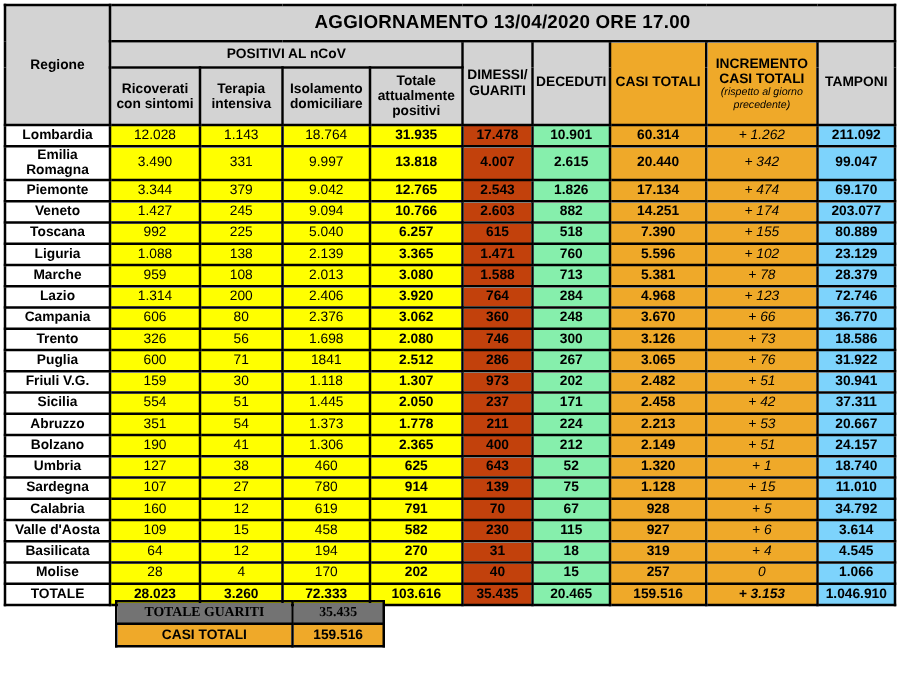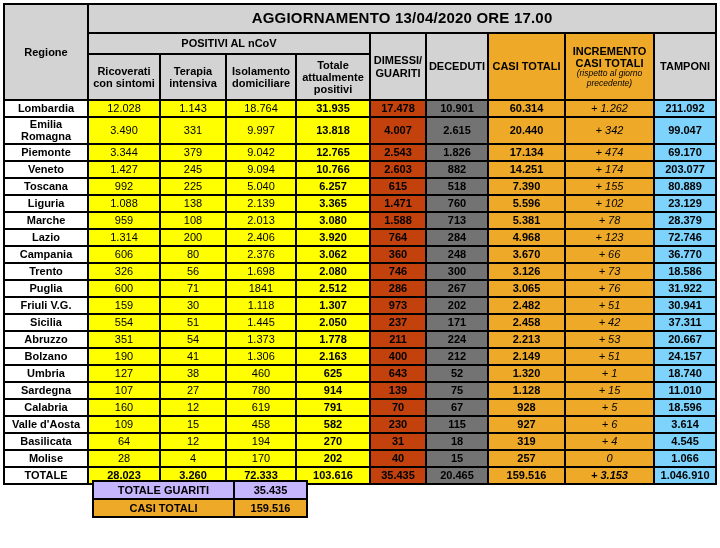--- a/index.html
+++ b/index.html
@@ -18,36 +18,36 @@
   .main thead th.h-orange { background: #efa929; }
   .r-title { height: 29px; }
   .r-group { height: 21px; }
   .r-sub   { height: 46px; }
   .title-cell { font-size: 15px; letter-spacing: 0.2px; }
   .inc-note { display: block; font-weight: 400; font-style: italic; font-size: 8.5px; }
   .main tbody tr { height: 17px; }
   .c-region { background: #ffffff; font-weight: 700; }
   .c-yellow { background: #ffff00; }
   .c-green  { background: #c2410c; }
-  .c-red    { background: #737373; }
+  .c-red    { background: #86efac; }
   .c-orange { background: #efa929; }
   .c-gray   { background: #7dd3fc; }
   .b   { font-weight: 700; }
   .inc { font-style: italic; }
   .totale-row td { font-weight: 700; }
   .totale-row { height: 18px; }
   
   .summary {
     position: absolute; left: 92px; top: 480px; width: 206px;
   }
   .summary td { font-weight: 700; height: 16px; }
   .s-label { width: 137px; }
   .s-value { width: 69px; }
   .s-yellow td { background: #ffff00; }
-  .s-green  td { background: #c4b5fd; }
+  .s-green  td { background: #737373; font-family: Liberation Serif, serif; }
   .s-red    td { background: #dc2f0e; }
   .s-orange td { background: #efa929; }
 </style>
 </head>
 <body>
 
 <div class="stage">
 
   <table class="main">
     <colgroup>
@@ -252,21 +252,21 @@
           <td class="c-red b">224</td>
           <td class="c-orange b">2.213</td>
           <td class="c-orange inc">+ 53</td>
           <td class="c-gray b">20.667</td>
         </tr>
         <tr>
           <td class="c-region">Bolzano</td>
           <td class="c-yellow">190</td>
           <td class="c-yellow">41</td>
           <td class="c-yellow">1.306</td>
-          <td class="c-yellow b">2.163</td>
+          <td class="c-yellow b">2.365</td>
           <td class="c-green b">400</td>
           <td class="c-red b">212</td>
           <td class="c-orange b">2.149</td>
           <td class="c-orange inc">+ 51</td>
           <td class="c-gray b">24.157</td>
         </tr>
         <tr>
           <td class="c-region">Umbria</td>
           <td class="c-yellow">127</td>
           <td class="c-yellow">38</td>
@@ -293,21 +293,21 @@
         <tr>
           <td class="c-region">Calabria</td>
           <td class="c-yellow">160</td>
           <td class="c-yellow">12</td>
           <td class="c-yellow">619</td>
           <td class="c-yellow b">791</td>
           <td class="c-green b">70</td>
           <td class="c-red b">67</td>
           <td class="c-orange b">928</td>
           <td class="c-orange inc">+ 5</td>
-          <td class="c-gray b">18.596</td>
+          <td class="c-gray b">34.792</td>
         </tr>
         <tr>
           <td class="c-region">Valle d'Aosta</td>
           <td class="c-yellow">109</td>
           <td class="c-yellow">15</td>
           <td class="c-yellow">458</td>
           <td class="c-yellow b">582</td>
           <td class="c-green b">230</td>
           <td class="c-red b">115</td>
           <td class="c-orange b">927</td>

